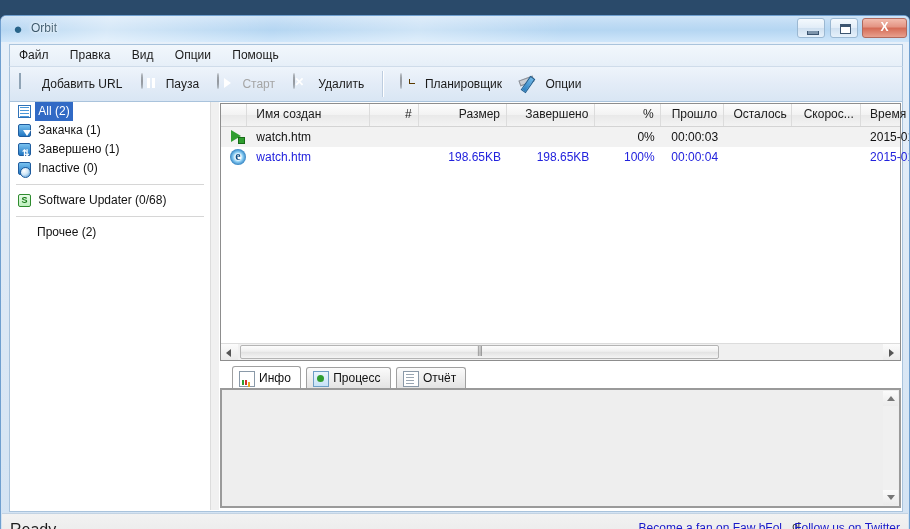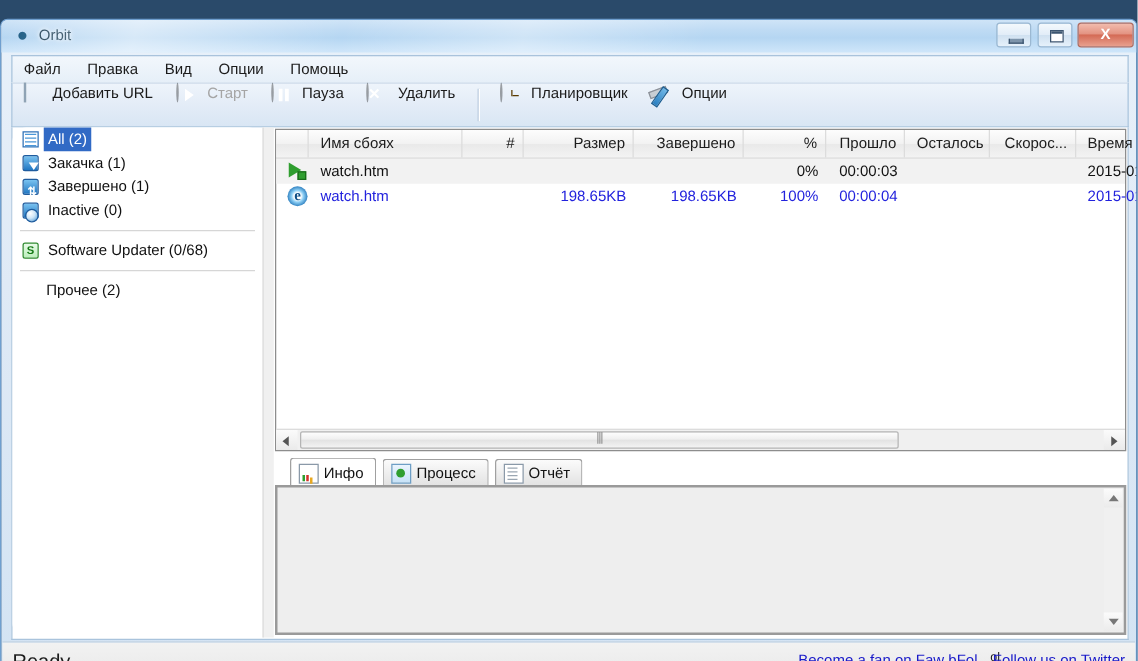--- a/index.html
+++ b/index.html
@@ -105,21 +105,21 @@
   .toolbar {
     position: absolute; left: 8px; top: 50px;
     width: 894px; height: 36px;
     background: linear-gradient(to bottom, #eef4fb 0%, #e3ecf7 50%, #d9e6f4 100%);
     border: 1px solid #a9c3dc;
     border-top: 1px solid #cfdcea;
     box-sizing: border-box;
     white-space: nowrap;
   }
   .tbtn {
-    display: inline-flex; align-items: flex-start;
+    display: inline-flex; align-items: center;
     height: 34px; padding: 0 8px 0 6px;
     vertical-align: top;
     font-size: 12px; color: #1b1b1b;
     cursor: default;
   }
   .tbtn.disabled { color: #a5a5a5; }
   .tbtn .lbl { margin-left: 6px; }
   .tb-sep {
     display: inline-block; vertical-align: top;
     width: 1px; height: 26px; margin: 4px 6px 0 6px;
@@ -511,27 +511,27 @@
     <span class="menuitem">Вид</span>
     <span class="menuitem">Опции</span>
     <span class="menuitem">Помощь</span>
   </div>
 
   <div class="toolbar">
     <span class="tbtn">
       <span class="ic"><span class="ic-page"></span></span>
       <span class="lbl">Добавить URL</span>
     </span>
+    <span class="tbtn">
+      <span class="ic"><span class="circ green"><span class="pause-b1"></span><span class="pause-b2"></span></span></span>
+      <span class="lbl">Пауза</span>
+    </span>
     <span class="tbtn disabled">
       <span class="ic"><span class="circ gray"><span class="play-tri"></span></span></span>
       <span class="lbl">Старт</span>
-    </span>
-    <span class="tbtn">
-      <span class="ic"><span class="circ green"><span class="pause-b1"></span><span class="pause-b2"></span></span></span>
-      <span class="lbl">Пауза</span>
     </span>
     <span class="tbtn">
       <span class="ic"><span class="circ red"><span class="x-mark">✕</span></span></span>
       <span class="lbl">Удалить</span>
     </span>
     <span class="tb-sep"></span>
     <span class="tbtn">
       <span class="ic"><span class="circ orange"><span class="clock-hand1"></span><span class="clock-hand2"></span></span></span>
       <span class="lbl">Планировщик</span>
     </span>
@@ -581,21 +581,21 @@
       </div>
     </div>
 
     <div class="splitter"></div>
 
     <div class="right-pane">
 
       <div class="listwrap">
         <div class="lheader">
           <span class="hcell l" style="width:26px"></span>
-          <span class="hcell l" style="width:120px">Имя сбоях</span>
+          <span class="hcell l" style="width:120px">Имя создан</span>
           <span class="hcell r" style="width:45px">#</span>
           <span class="hcell r" style="width:85px">Размер</span>
           <span class="hcell r" style="width:85px">Завершено</span>
           <span class="hcell r" style="width:62px">%</span>
           <span class="hcell r" style="width:60px">Прошло</span>
           <span class="hcell r" style="width:65px">Осталось</span>
           <span class="hcell r" style="width:65px">Скорос...</span>
           <span class="hcell r" style="width:90px">Время создан</span>
         </div>
 

